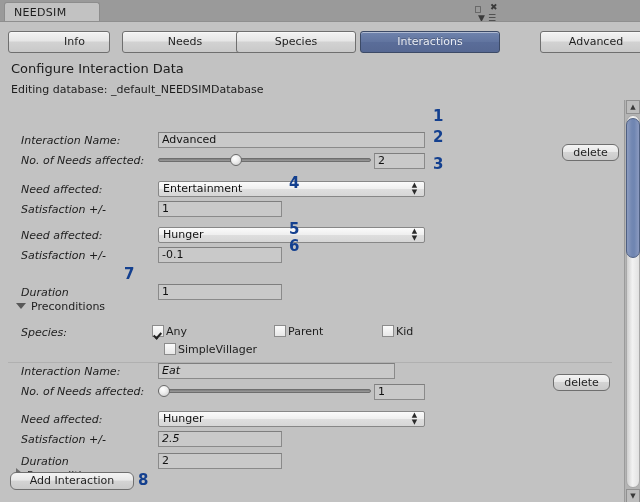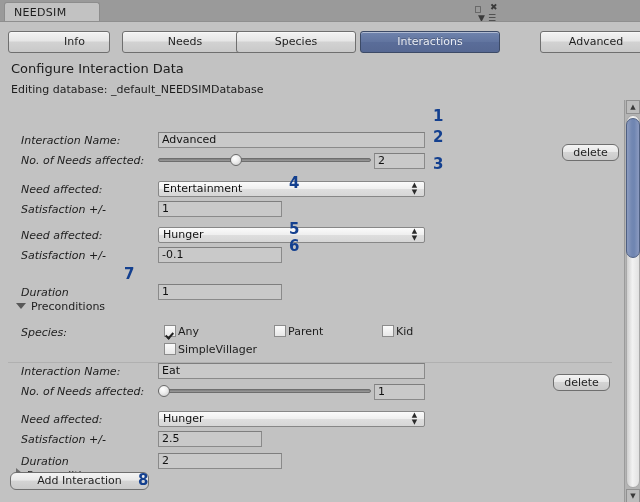--- a/index.html
+++ b/index.html
@@ -372,60 +372,60 @@
 
       <div class="lbl" style="left:21px;  top:186px;">Duration</div>
       <div class="field" style="left:158px; top:184px; width:124px;">1</div>
 
       <div class="foldout" style="left:16px; top:200px;">
         <span class="tri open"></span><span>Preconditions</span>
       </div>
 
       <div class="lbl" style="left:21px; top:226px;">Species:</div>
 
-      <div class="cbwrap" style="left:164px; top:225px;">
+      <div class="cbwrap" style="left:152px; top:225px;">
         <span class="cbox checked"></span><span class="cblabel">Any</span>
       </div>
       <div class="cbwrap" style="left:274px; top:225px;">
         <span class="cbox"></span><span class="cblabel">Parent</span>
       </div>
       <div class="cbwrap" style="left:382px; top:225px;">
         <span class="cbox"></span><span class="cblabel">Kid</span>
       </div>
       <div class="cbwrap" style="left:164px; top:243px;">
         <span class="cbox"></span><span class="cblabel">SimpleVillager</span>
       </div>
 
       <div class="btn" style="left:562px; top:44px; width:57px; height:17px; line-height:15px;">
         <span>delete</span>
       </div>
 
       <div class="sep" style="left:8px; top:262px; width:604px;"></div>
 
       <div class="lbl" style="left:21px;  top:265px;">Interaction Name:</div>
-      <div class="field" style="left:158px; top:263px; width:267px;">Eat</div>
+      <div class="field" style="left:158px; top:263px; width:237px;font-style:italic;">Eat</div>
 
       <div class="lbl" style="left:21px;  top:285px;">No. of Needs affected:</div>
       <div class="slider" style="left:158px; top:284px; width:213px;">
         <div class="bar"></div>
         <div class="knob" style="left:0px;"></div>
       </div>
       <div class="field" style="left:374px; top:284px; width:51px;">1</div>
 
       <div class="lbl" style="left:21px;  top:313px;">Need affected:</div>
       <div class="popup" style="left:158px; top:311px; width:267px;">
         <span>Hunger</span>
         <span class="arrows">
             <span>▲</span>
             <span>▼</span>
           </span>
       </div>
 
       <div class="lbl" style="left:21px;  top:333px;">Satisfaction +/-</div>
-      <div class="field" style="left:158px; top:331px; width:104px;">2.5</div>
+      <div class="field" style="left:158px; top:331px; width:124px;font-style:italic;">2.5</div>
 
       <div class="lbl" style="left:21px;  top:355px;">Duration</div>
       <div class="field" style="left:158px; top:353px; width:124px;">2</div>
 
       <div class="foldout" style="left:16px; top:368px;">
         <span class="tri closed"></span><span>Preconditions</span>
       </div>
 
       <div class="btn" style="left:553px; top:274px; width:57px; height:17px; line-height:15px;">
         <span>delete</span>
@@ -433,21 +433,21 @@
 
     </div>
 
     <div class="scrollbar">
       <div class="sb-track"></div>
       <div class="sb-arrow up">▲</div>
       <div class="sb-arrow down">▼</div>
       <div class="sb-thumb"></div>
     </div>
 
-    <div class="btn" style="left:10px; top:450px; width:139px; height:18px; line-height:16px;">
+    <div class="btn" style="left:10px; top:450px; width:124px; height:18px; line-height:16px;">
       <span>Add Interaction</span>
     </div>
 
   </div>
 
   <div class="anno" style="left:433px; top:107px;">1</div>
   <div class="anno" style="left:433px; top:128px;">2</div>
   <div class="anno" style="left:433px; top:155px;">3</div>
   <div class="anno" style="left:289px; top:174px;">4</div>
   <div class="anno" style="left:289px; top:220px;">5</div>

